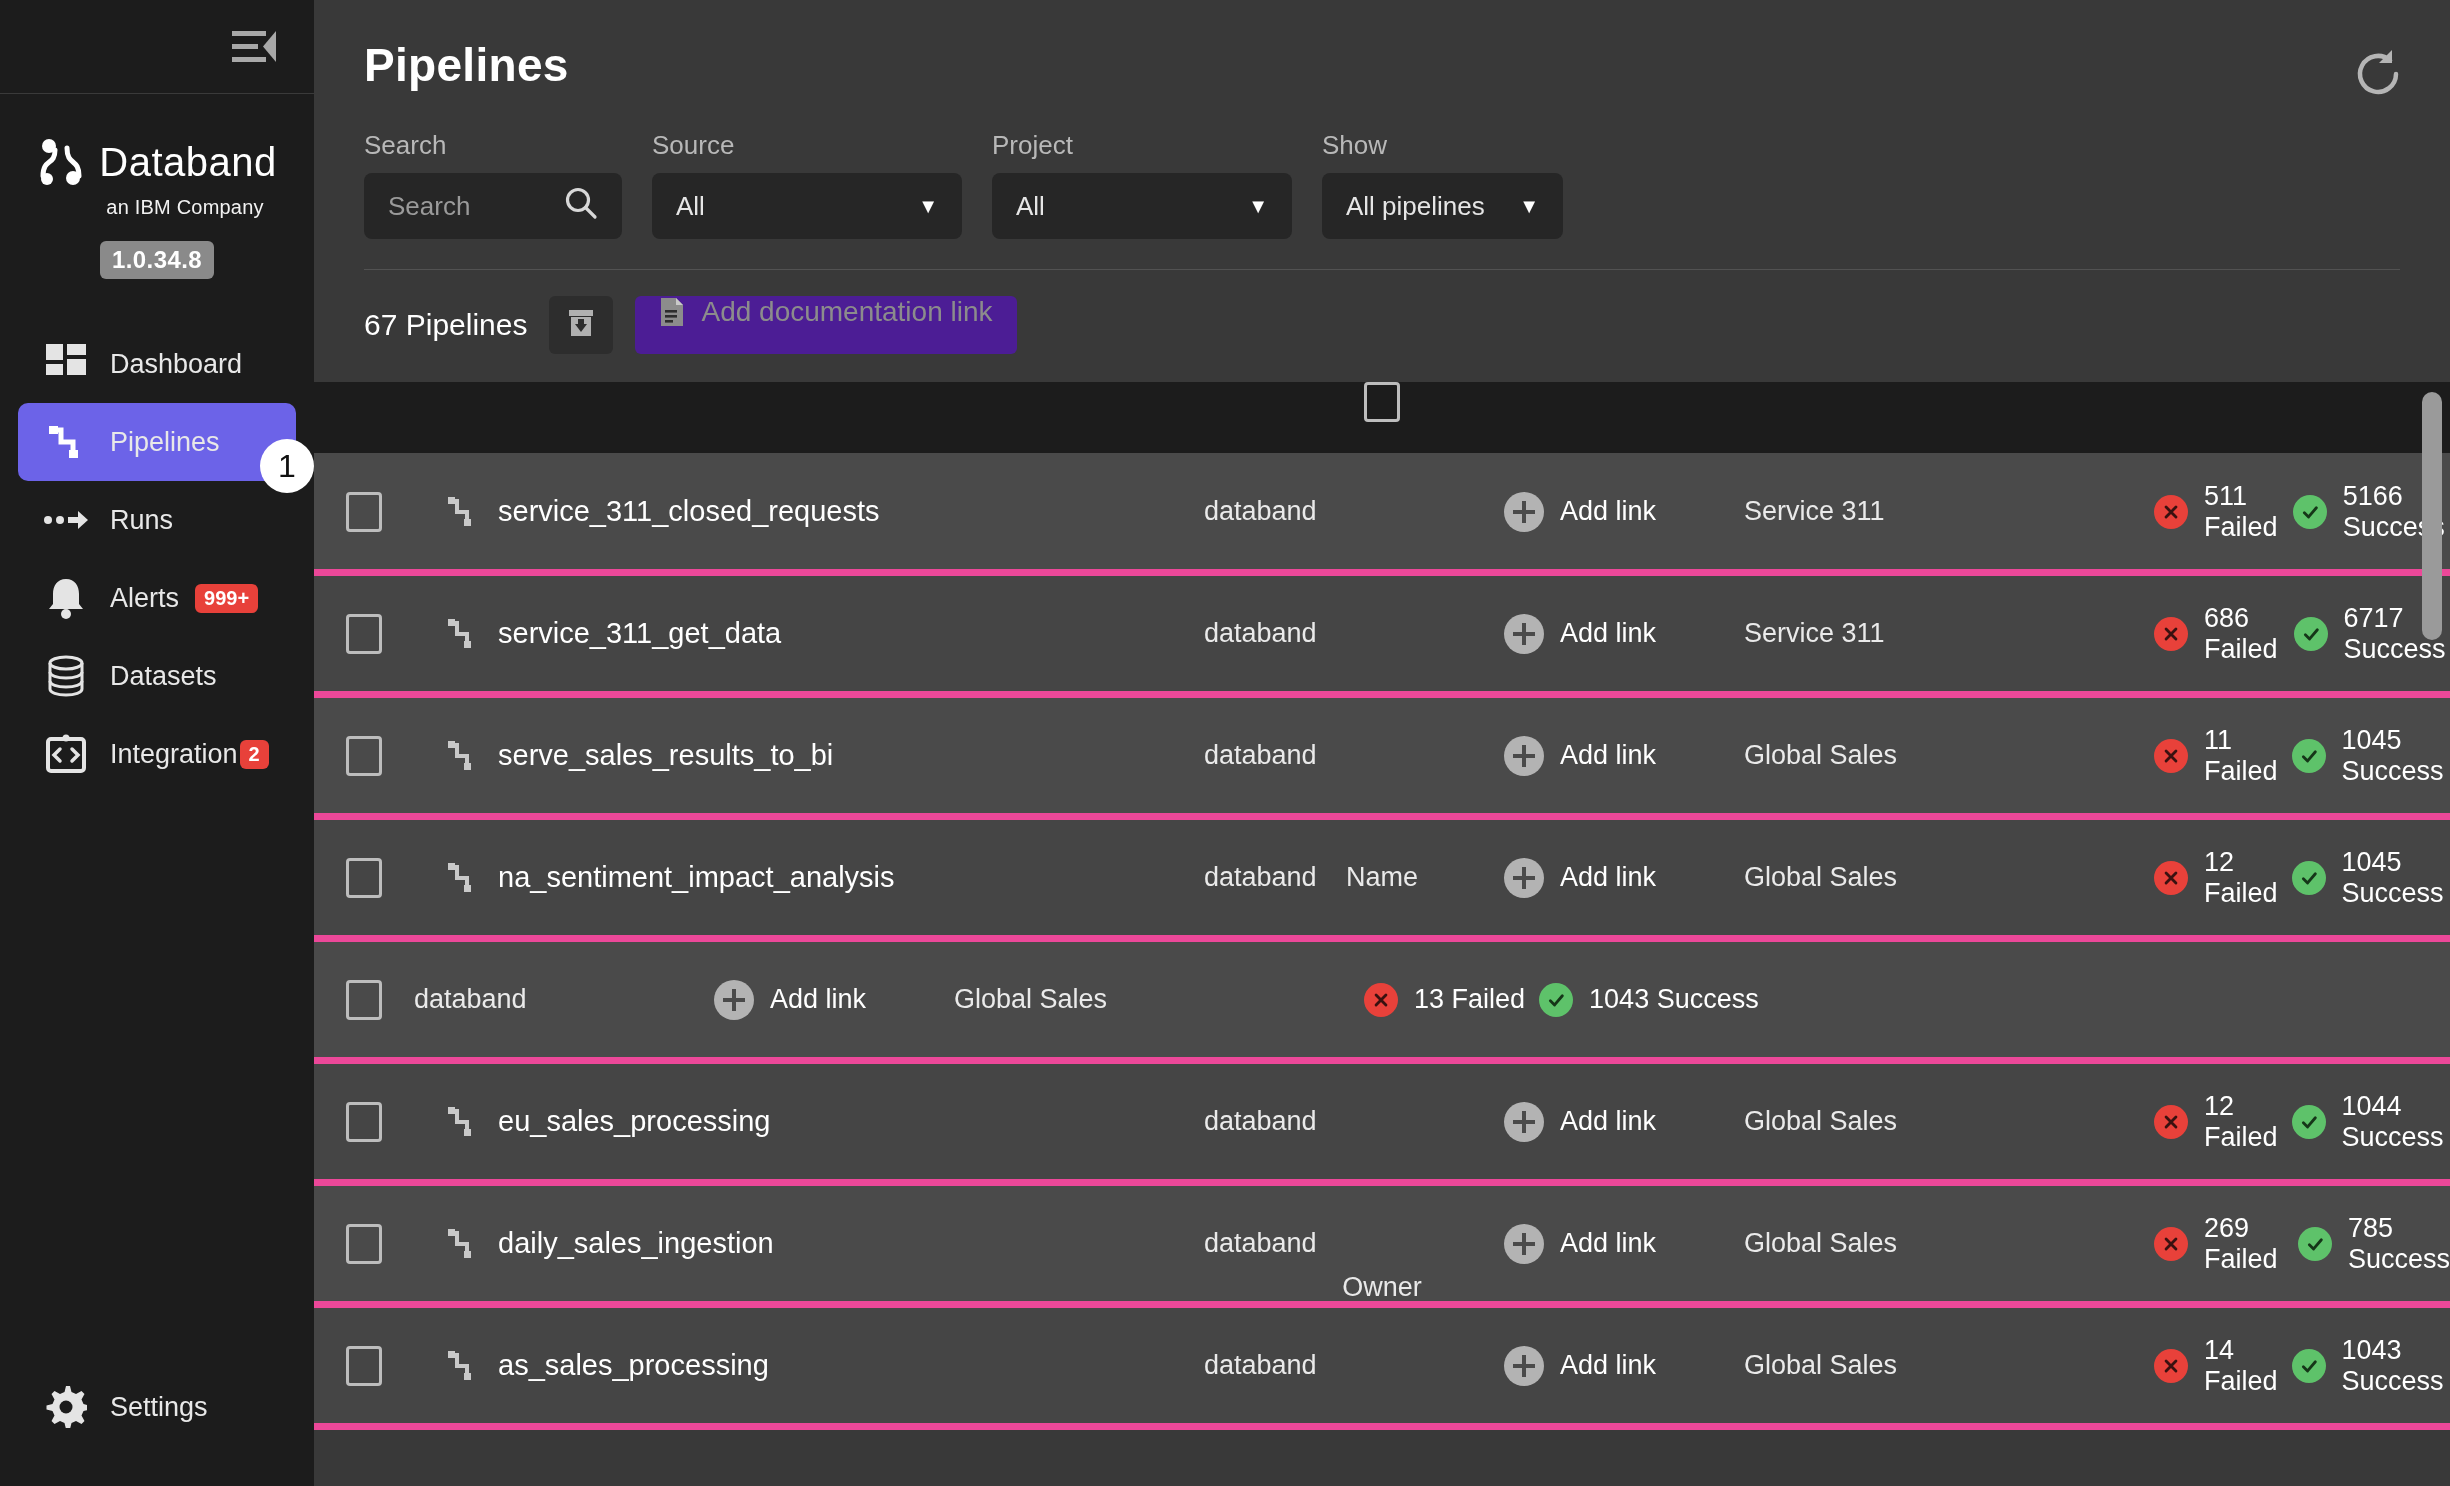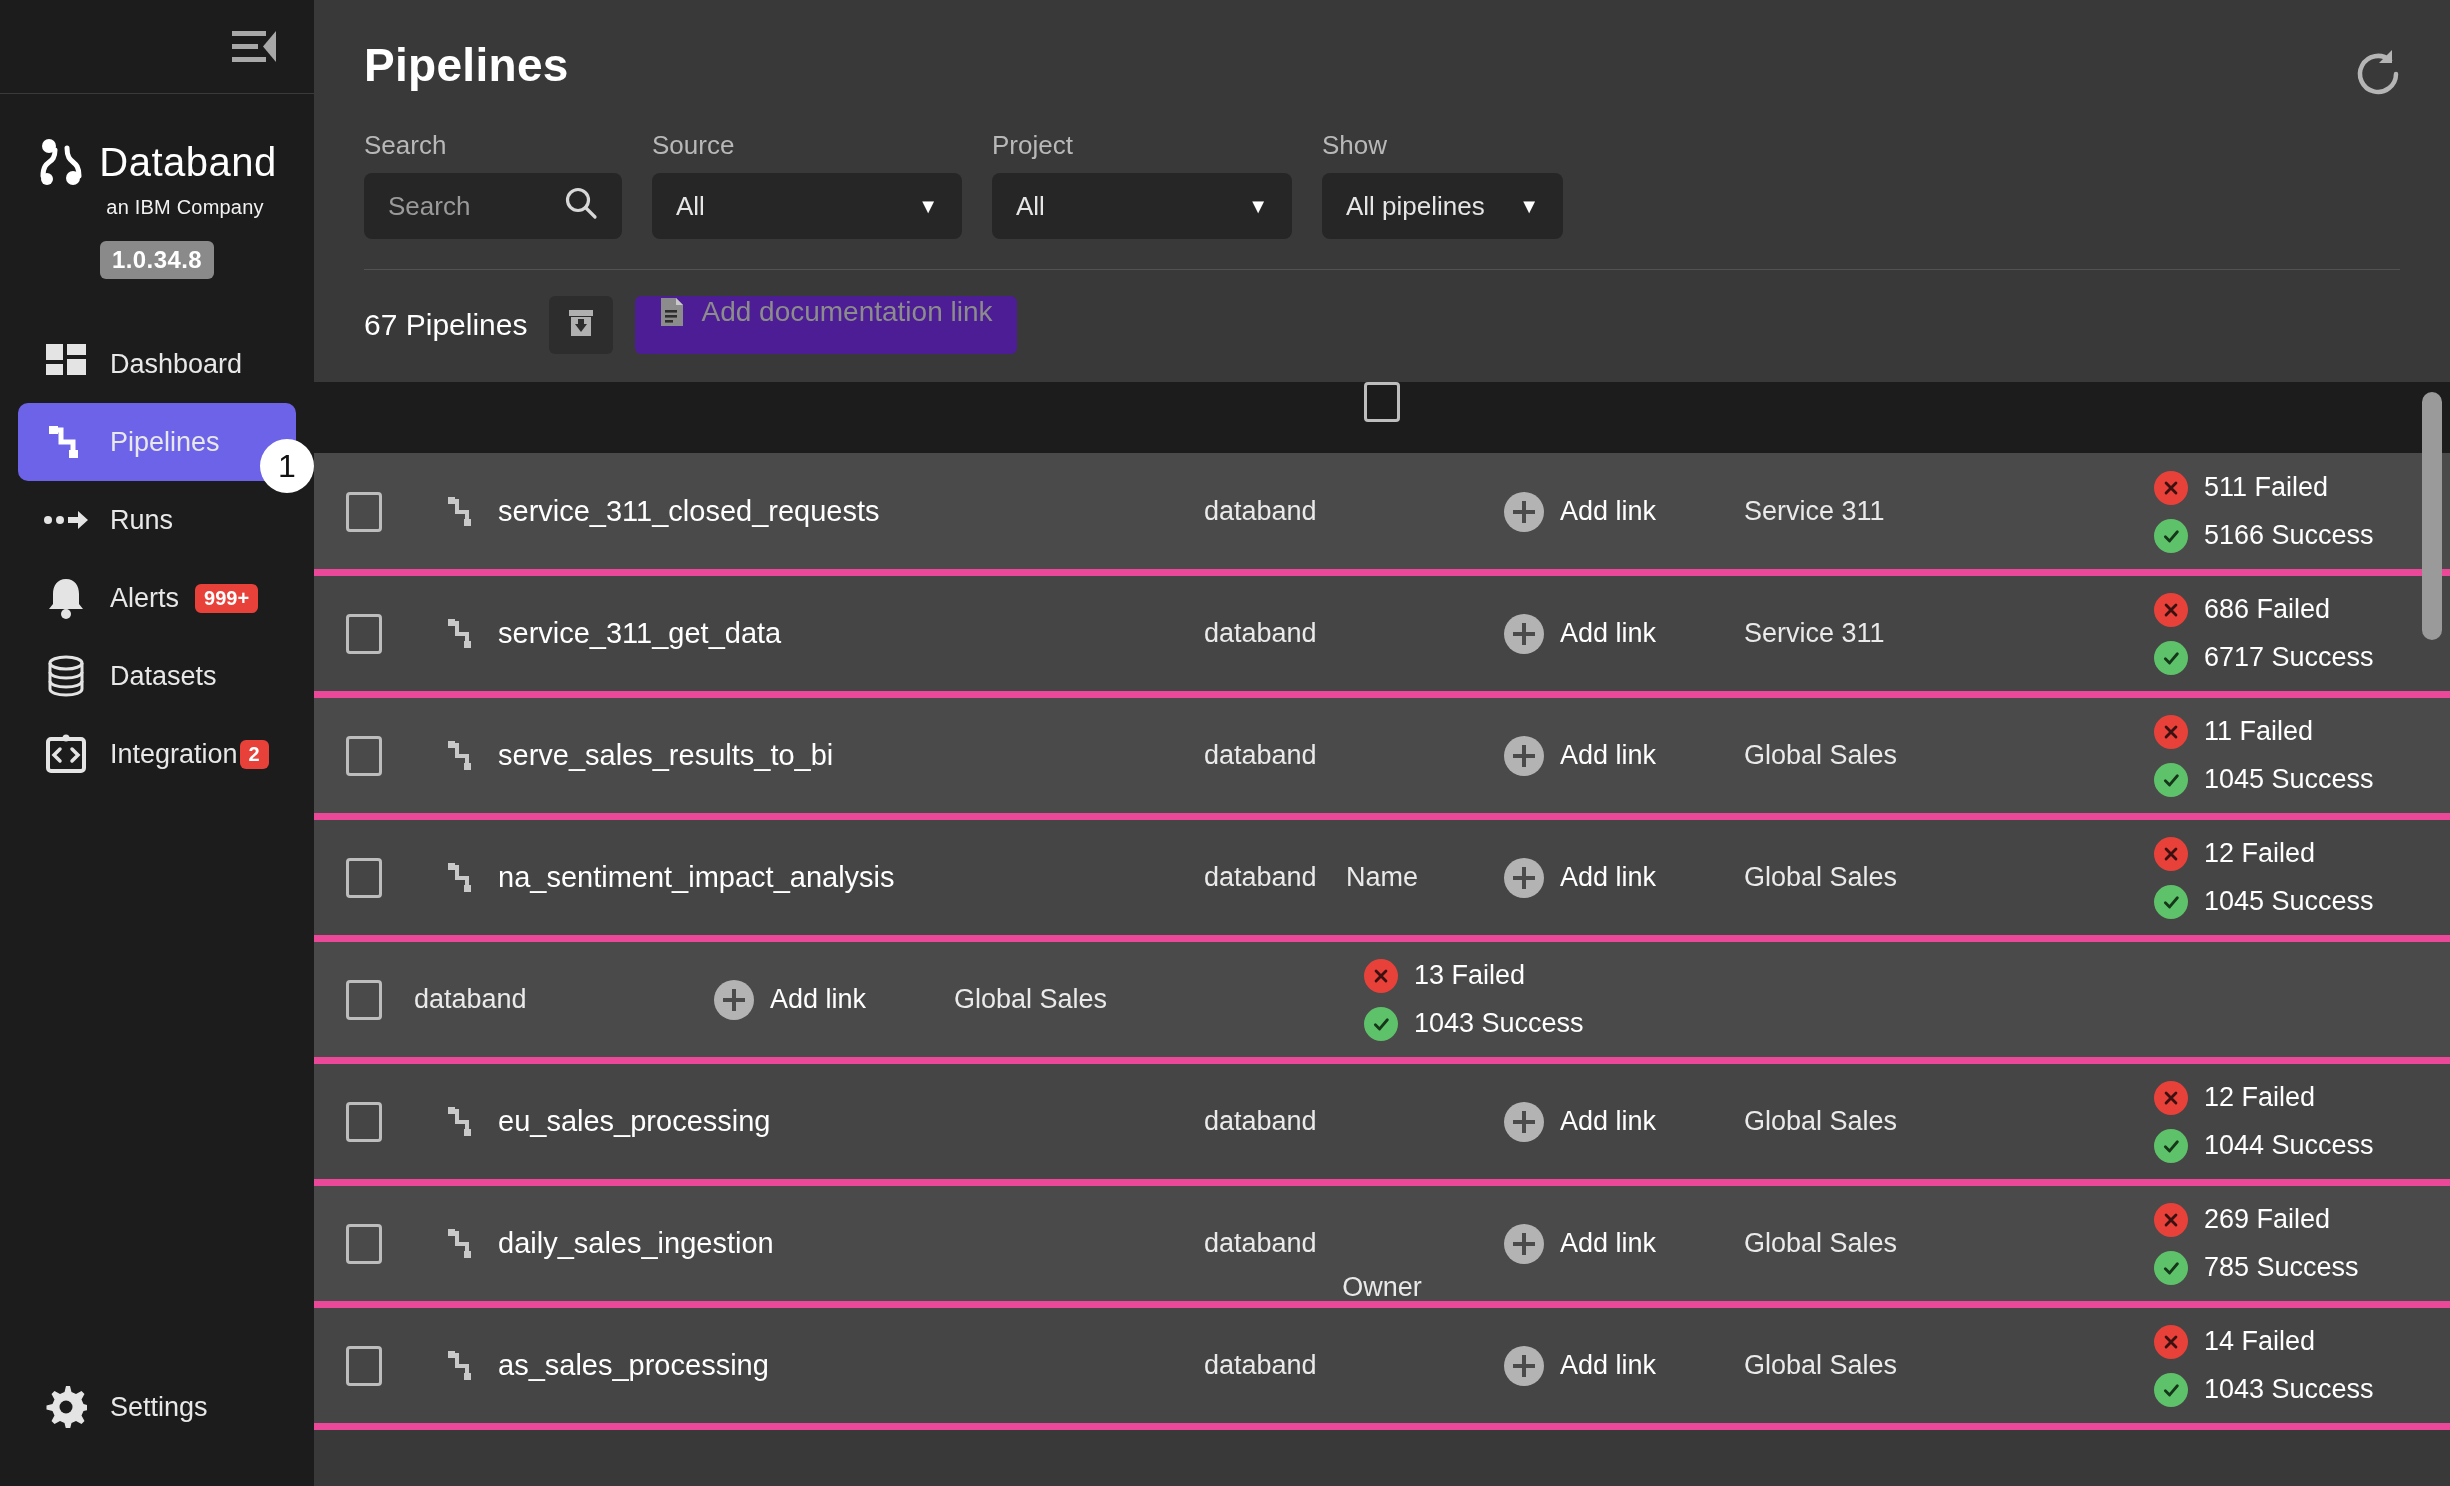--- a/index.html
+++ b/index.html
@@ -123,21 +123,21 @@
   .row {
     height: 122px; display: flex; align-items: center;
     border-bottom: 7px solid #ec4899; background: #4a4a4a;
   }
   .row.alt { background: #454545; }
   .cell-chk { width: 100px; display: flex; justify-content: center; flex: 0 0 100px; }
   .cell-name { flex: 0 0 790px; display: flex; align-items: center; gap: 20px; padding-left: 30px; }
   .cell-owner { flex: 0 0 300px; }
   .cell-doc { flex: 0 0 240px; display: flex; align-items: center; gap: 16px; }
   .cell-proj { flex: 0 0 400px; }
-  .cell-runs { flex: 1; display: flex; flex-direction: column; gap: 14px; padding-left: 10px;}
+  .cell-runs { flex: 1; display: flex; flex-direction: row; gap: 14px; padding-left: 10px;}
 
   .th { color: #e9e9e9; font-size: 27px; }
   .th-doc { display: flex; align-items: flex-end; gap: 14px; }
   .info-dot {
     width: 32px; height: 32px; border-radius: 50%; background: #b3b3b3;
     color: #1c1c1c; font-size: 22px; font-weight: 700; font-style: italic;
     display:flex; align-items:center; justify-content:center;
     font-family: "Liberation Serif", serif;
   }
   .chk {

